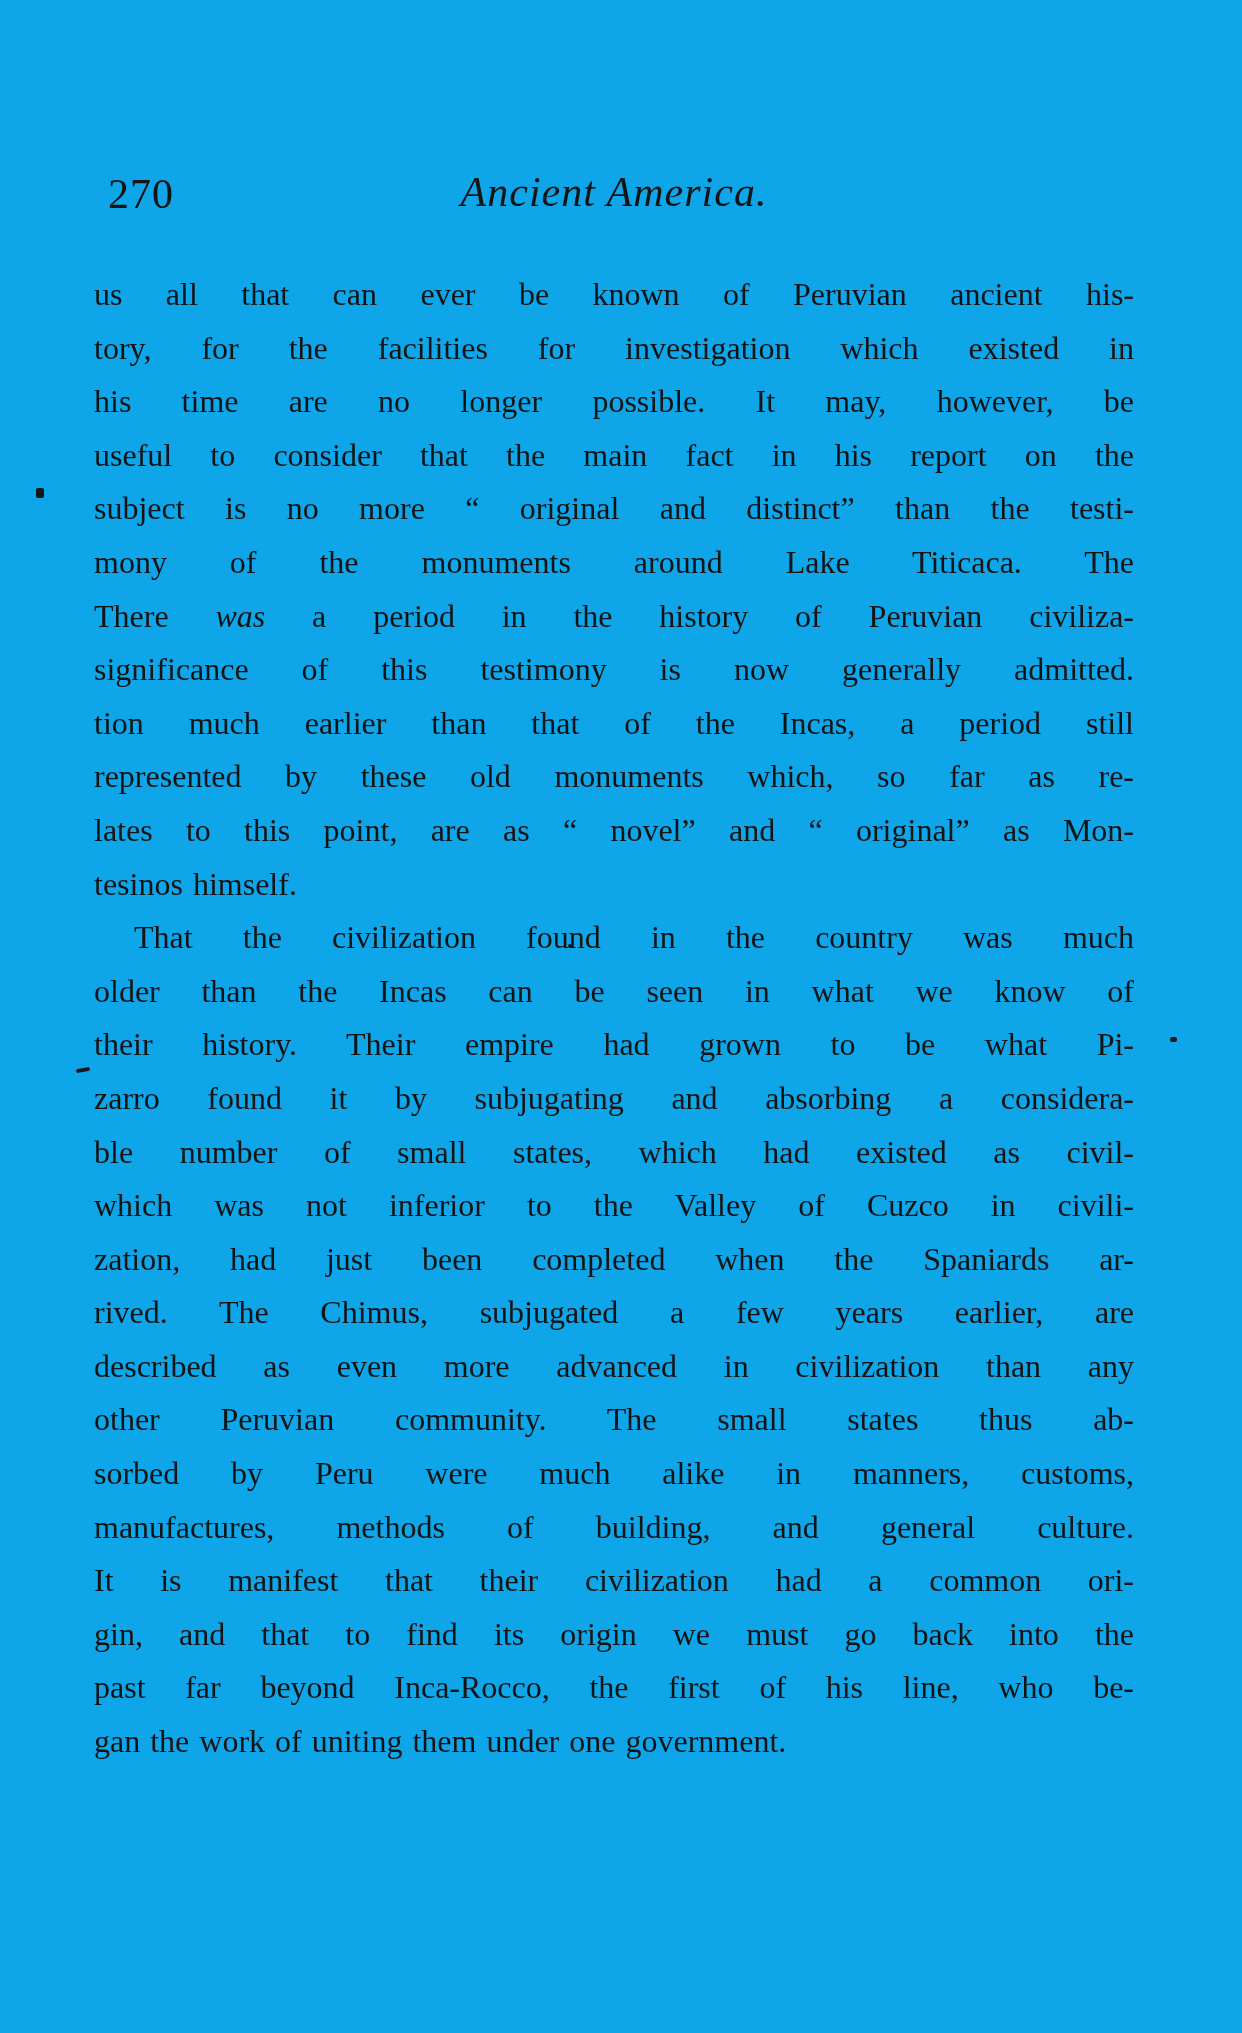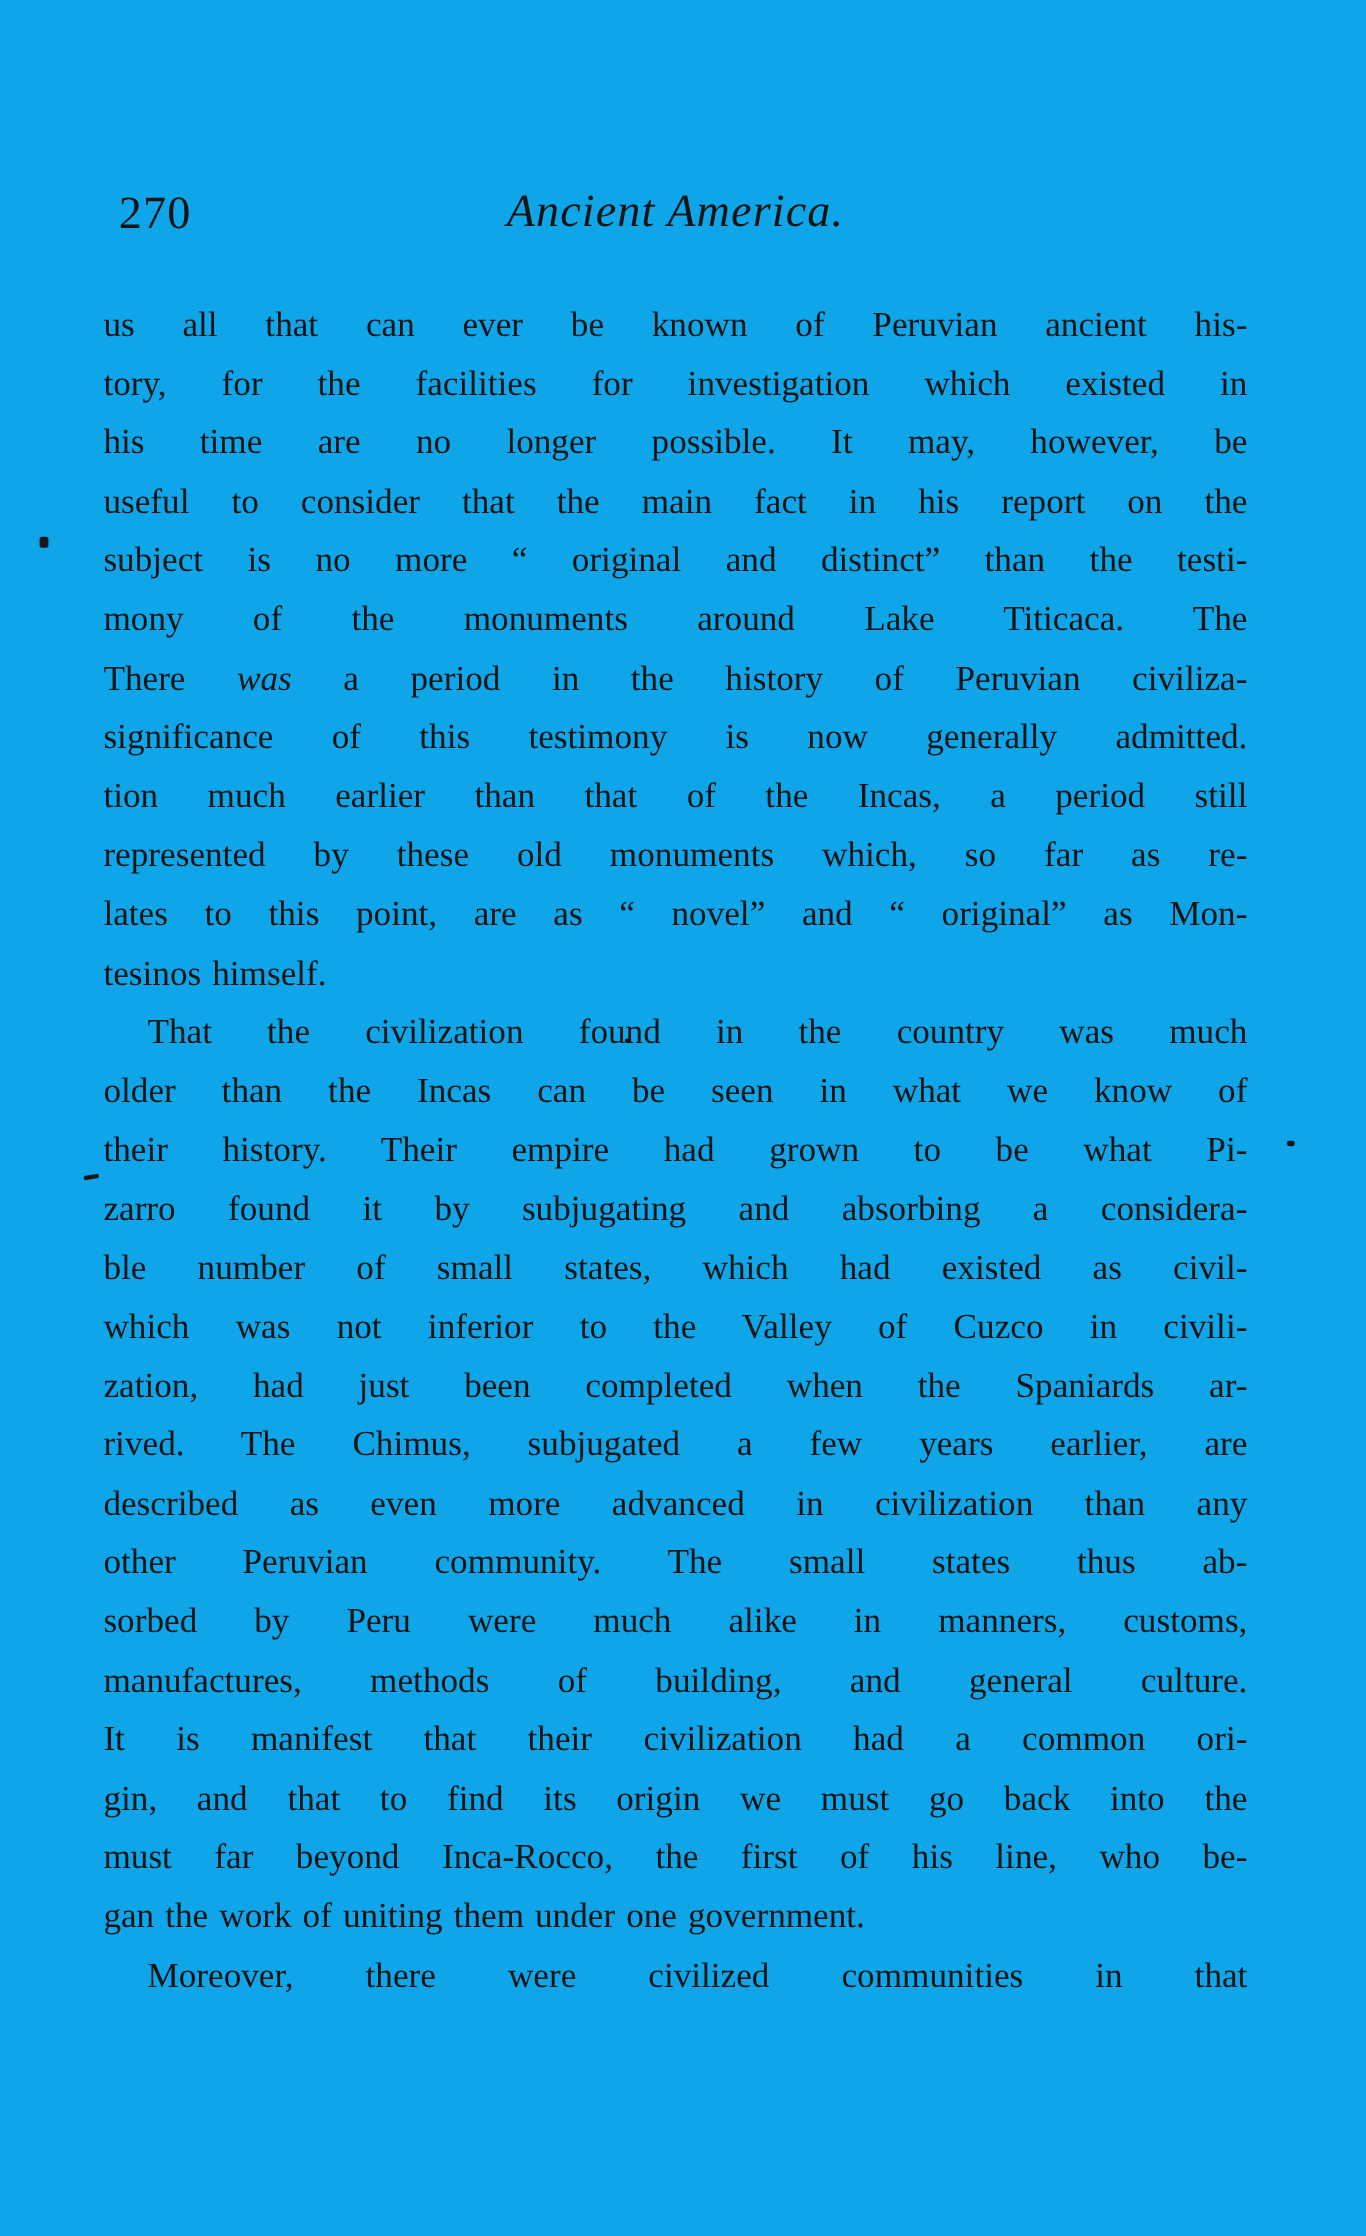--- a/index.html
+++ b/index.html
@@ -100,23 +100,22 @@
     <div class="line">ble number of small states, which had existed as civil-</div>
     <div class="line">which was not inferior to the Valley of Cuzco in civili-</div>
     <div class="line">zation, had just been completed when the Spaniards ar-</div>
     <div class="line">rived. The Chimus, subjugated a few years earlier, are</div>
     <div class="line">described as even more advanced in civilization than any</div>
     <div class="line">other Peruvian community. The small states thus ab-</div>
     <div class="line">sorbed by Peru were much alike in manners, customs,</div>
     <div class="line">manufactures, methods of building, and general culture.</div>
     <div class="line">It is manifest that their civilization had a common ori-</div>
     <div class="line">gin, and that to find its origin we must go back into the</div>
-    <div class="line">must far beyond Inca-Rocco, the first of his line, who be-</div>
+    <div class="line">past far beyond Inca-Rocco, the first of his line, who be-</div>
     <div class="line end">gan the work of uniting them under one government.</div>
-    <div class="line indent">Moreover, there were civilized communities in that</div>
   </div>
 
   <div id="specks">
       <div class="speck" style="left: 36px; top: 488px; width: 8px; height: 10px; transform: rotate(0deg);"></div>
       <div class="speck" style="left: 76px; top: 1068px; width: 14px; height: 4px; transform: rotate(-10deg);"></div>
       <div class="speck" style="left: 568px; top: 944px; width: 4px; height: 4px; transform: rotate(0deg);"></div>
       <div class="speck" style="left: 1170px; top: 1037px; width: 7px; height: 5px; transform: rotate(0deg);"></div>
     </div>
 
 </div>

